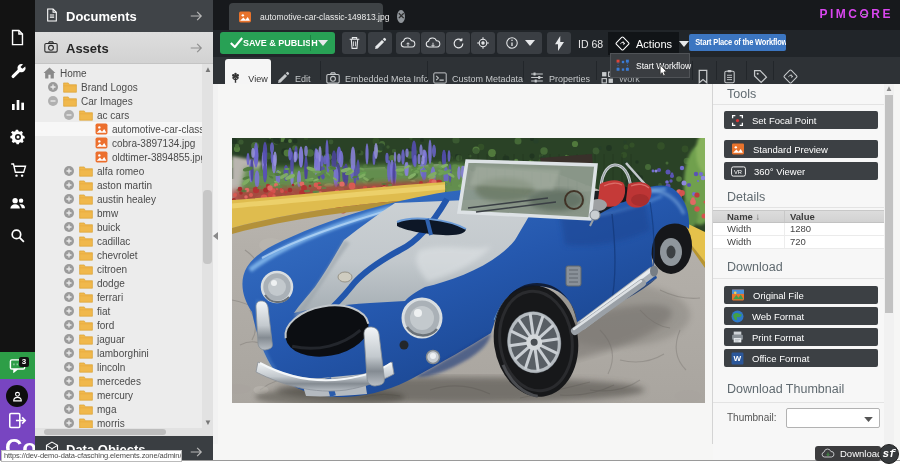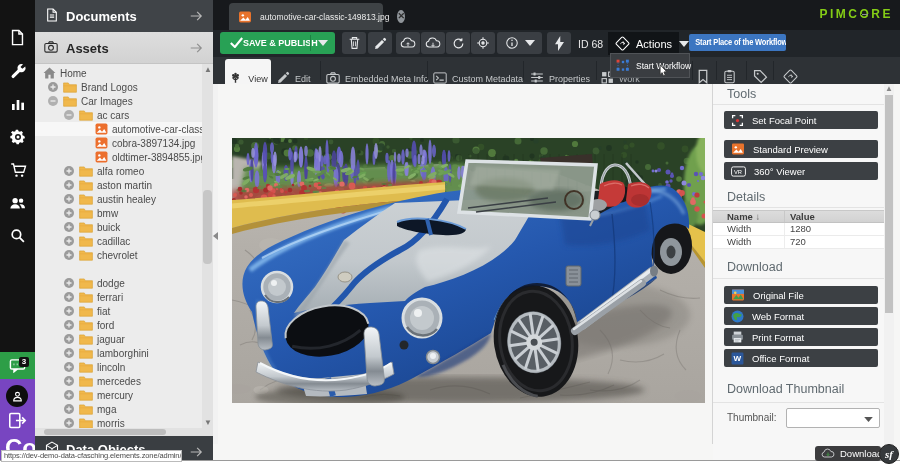--- a/index.html
+++ b/index.html
@@ -45,21 +45,21 @@
   #vsb { position:absolute; left:167px; top:64px; width:11px; height:364px; background:#e2e2e2; }
   #vsb .thumb { position:absolute; left:1px; top:126px; width:9px; height:74px; background:#c6c6c6; border-radius:4px;}
   #hsb { position:absolute; left:0px; top:428px; width:178px; height:8px; background:#e2e2e2; }
   #hsb .thumb { position:absolute; left:9px; top:1px; width:122px; height:6px; background:#bdbdbd; border-radius:3px;}
   .sbarrow { position:absolute; font-size:8px; color:#777; }
 
   
   #topstrip { left:213px; top:0; width:687px; height:30px; background:#17191c; }
   #tab1 { position:absolute; left:16px; top:3px; width:154px; height:27px; background:#3e4245;
     border-radius:4px 4px 0 0; display:flex; align-items:center; color:#ebebeb; font-size:8.5px; white-space:nowrap; }
-  #pimcore-logo { position:absolute; right:7px; top:7px; color:#84cc16; font-size:12px;
+  #pimcore-logo { position:absolute; right:7px; top:7px; color:#d946ef; font-size:12px;
     font-weight:bold; letter-spacing:2.5px; }
   #toolbar { left:213px; top:30px; width:687px; height:27px; background:#212529; }
   #btn-save { position:absolute; left:7px; top:2px; width:115px; height:22px; background:#28a155;
     border-radius:3px; color:#fff; font-size:9px; font-weight:bold; white-space:nowrap; }
   .tbtn { position:absolute; top:2px; width:24px; height:22px; background:#3a3e43;
     border-radius:3px; display:flex; align-items:center; justify-content:center; }
   #btn-actions { position:absolute; left:395px; top:2px; width:71px; height:23px; background:#111417;
     display:flex; align-items:center; color:#fff; font-size:11px; }
   #wf-badge { position:absolute; left:476px; top:4px; width:97px; height:17px; background:#3c76c1;
     border-radius:2px; color:#fff; font-size:8.5px; font-weight:bold; text-align:center; line-height:17px; white-space:nowrap; overflow:hidden; letter-spacing:-0.2px; }
@@ -100,21 +100,21 @@
 
   
   #urltip { left:1px; top:450px; width:181px; height:12px; background:#fff; border:1px solid #bbb;
     color:#4a4a4a; font-size:7.5px; letter-spacing:-0.1px; line-height:10px; white-space:nowrap; overflow:hidden; z-index:40;
     padding-left:2px; }
   #sfbar { left:0; top:460px; width:900px; height:4px; background:#fff; border-top:1px solid #9a9a9a; }
   #btn-download { left:815px; top:446px; width:66px; height:15px; background:#3c3c3e; border-radius:3px;
     color:#fff; font-size:9.5px; display:flex; align-items:center; z-index:35;}
   #sflogo { left:879px; top:444px; width:20px; height:20px; background:#36393c; border-radius:50%;
     color:#fff; z-index:36; border:1px solid #222; display:flex; align-items:center; justify-content:center;
-    font-family:Liberation Serif, serif; font-style:italic; font-weight:bold; font-size:11px; }
+    font-family:Liberation Mono, monospace; font-style:italic; font-weight:bold; font-size:11px; }
 </style>
 </head>
 <body>
 <div id="page">
   <div class="abs" id="contentbg"></div>
   <svg class="abs" style="left:232px;top:138px" width="473" height="265" viewBox="232 138 473 265">
       <defs>
         <linearGradient id="bodyg" x1="0" y1="0" x2="0.8" y2="1">
           <stop offset="0" stop-color="#3a76ca"></stop>
           <stop offset=".5" stop-color="#2558ae"></stop>
@@ -1076,20 +1076,35 @@
             </svg>
           </span>
           <span style="margin-left:4px;display:flex">
             <svg width="14" height="12" viewBox="0 0 24 20">
               <path d="M1 3 h8 l2 3 h12 v13 H1z" fill="#f0b84c" stroke="#d89c28" stroke-width="1"></path>
               <path d="M1 8h22" stroke="#e8a93a" stroke-width="1"></path>
             </svg>
           </span>
           <span class="lbl">chevrolet</span>
         </div>
+    <div class="trow" style="top:198px">
+          <span style="margin-left:28px;display:flex">
+            <svg width="12" height="12" viewBox="0 0 24 24">
+              <circle cx="12" cy="12" r="10" fill="#9b9b9b"></circle>
+              <path d="M12 7v10M7 12h10" stroke="#ececec" stroke-width="2.6"></path>
+            </svg>
+          </span>
+          <span style="margin-left:4px;display:flex">
+            <svg width="14" height="12" viewBox="0 0 24 20">
+              <path d="M1 3 h8 l2 3 h12 v13 H1z" fill="#f0b84c" stroke="#d89c28" stroke-width="1"></path>
+              <path d="M1 8h22" stroke="#e8a93a" stroke-width="1"></path>
+            </svg>
+          </span>
+          <span class="lbl">citroen</span>
+        </div>
     <div class="trow" style="top:212px">
           <span style="margin-left:28px;display:flex">
             <svg width="12" height="12" viewBox="0 0 24 24">
               <circle cx="12" cy="12" r="10" fill="#9b9b9b"></circle>
               <path d="M12 7v10M7 12h10" stroke="#ececec" stroke-width="2.6"></path>
             </svg>
           </span>
           <span style="margin-left:4px;display:flex">
             <svg width="14" height="12" viewBox="0 0 24 20">
               <path d="M1 3 h8 l2 3 h12 v13 H1z" fill="#f0b84c" stroke="#d89c28" stroke-width="1"></path>

